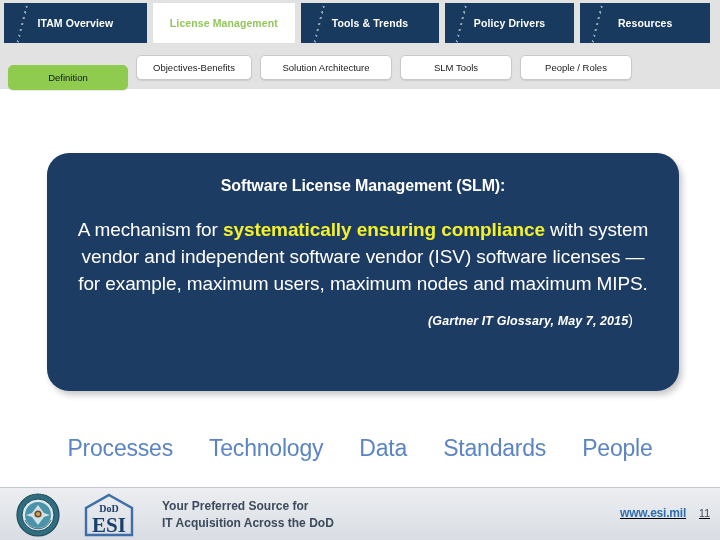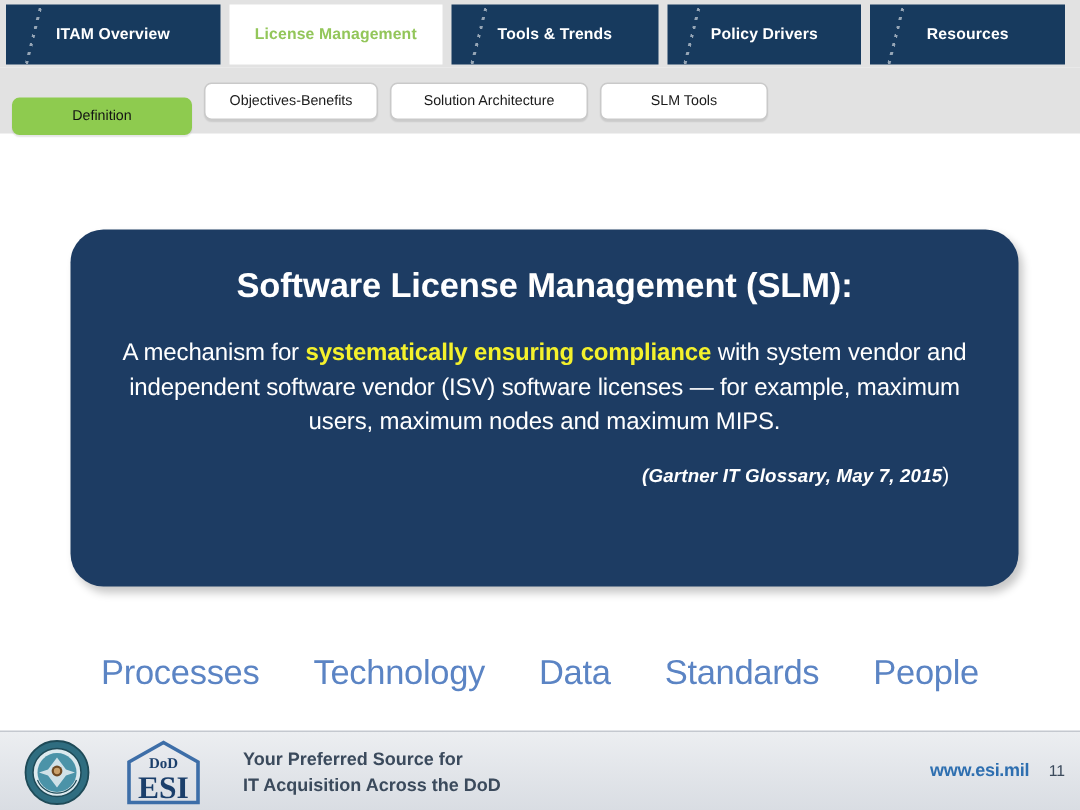--- a/index.html
+++ b/index.html
@@ -119,30 +119,30 @@
     width: 632px;
     height: 238px;
     background: #1d3c63;
     border-radius: 22px;
     box-sizing: border-box;
     padding: 16px 28px 10px 28px;
     box-shadow: 3px 4px 6px rgba(0,0,0,0.22);
   }
   .callout-title {
     color: #ffffff;
-    font-size: 23px;
+    font-size: 16px;
     font-weight: bold;
     text-align: center;
     line-height: 1.15;
     margin-top: 8px;
     letter-spacing: -0.1px;
   }
   .callout-body {
     color: #ffffff;
-    font-size: 16px;
+    font-size: 19px;
     text-align: center;
     line-height: 1.42;
     margin-top: 22px;
     letter-spacing: -0.1px;
   }
   .hl {
     color: #f4f12c;
     font-weight: bold;
   }
   .callout-cite {
@@ -217,20 +217,21 @@
     line-height: 1.45;
     white-space: nowrap;
   }
   .footer-right {
     position: absolute;
     right: 10px;
     top: 18px;
     display: flex;
     align-items: baseline;
     gap: 13px;
+    text-decoration: underline;
   }
   .esi-url {
     color: #2e6fb0;
     font-size: 12px;
     font-weight: bold;
     letter-spacing: -0.2px;
   }
   .page-num {
     color: #3b4a5c;
     font-size: 10.5px;
@@ -265,20 +266,23 @@
       <span>Definition</span>
     </div>
     <div class="subtab s-1">
       <span>Objectives-Benefits</span>
     </div>
     <div class="subtab s-2">
       <span>Solution Architecture</span>
     </div>
     <div class="subtab s-3">
       <span>SLM Tools</span>
+    </div>
+    <div class="subtab s-4">
+      <span>People / Roles</span>
     </div>
   </div>
 </div>
 
 <div class="callout">
   <div class="callout-title">Software License Management (SLM):</div>
   <div class="callout-body">
     <span>A mechanism for </span><span class="hl">systematically ensuring compliance</span><span> with system vendor and independent software vendor (ISV) software licenses — for example, maximum users, maximum nodes and maximum MIPS.</span>
   </div>
   <div class="callout-cite">

